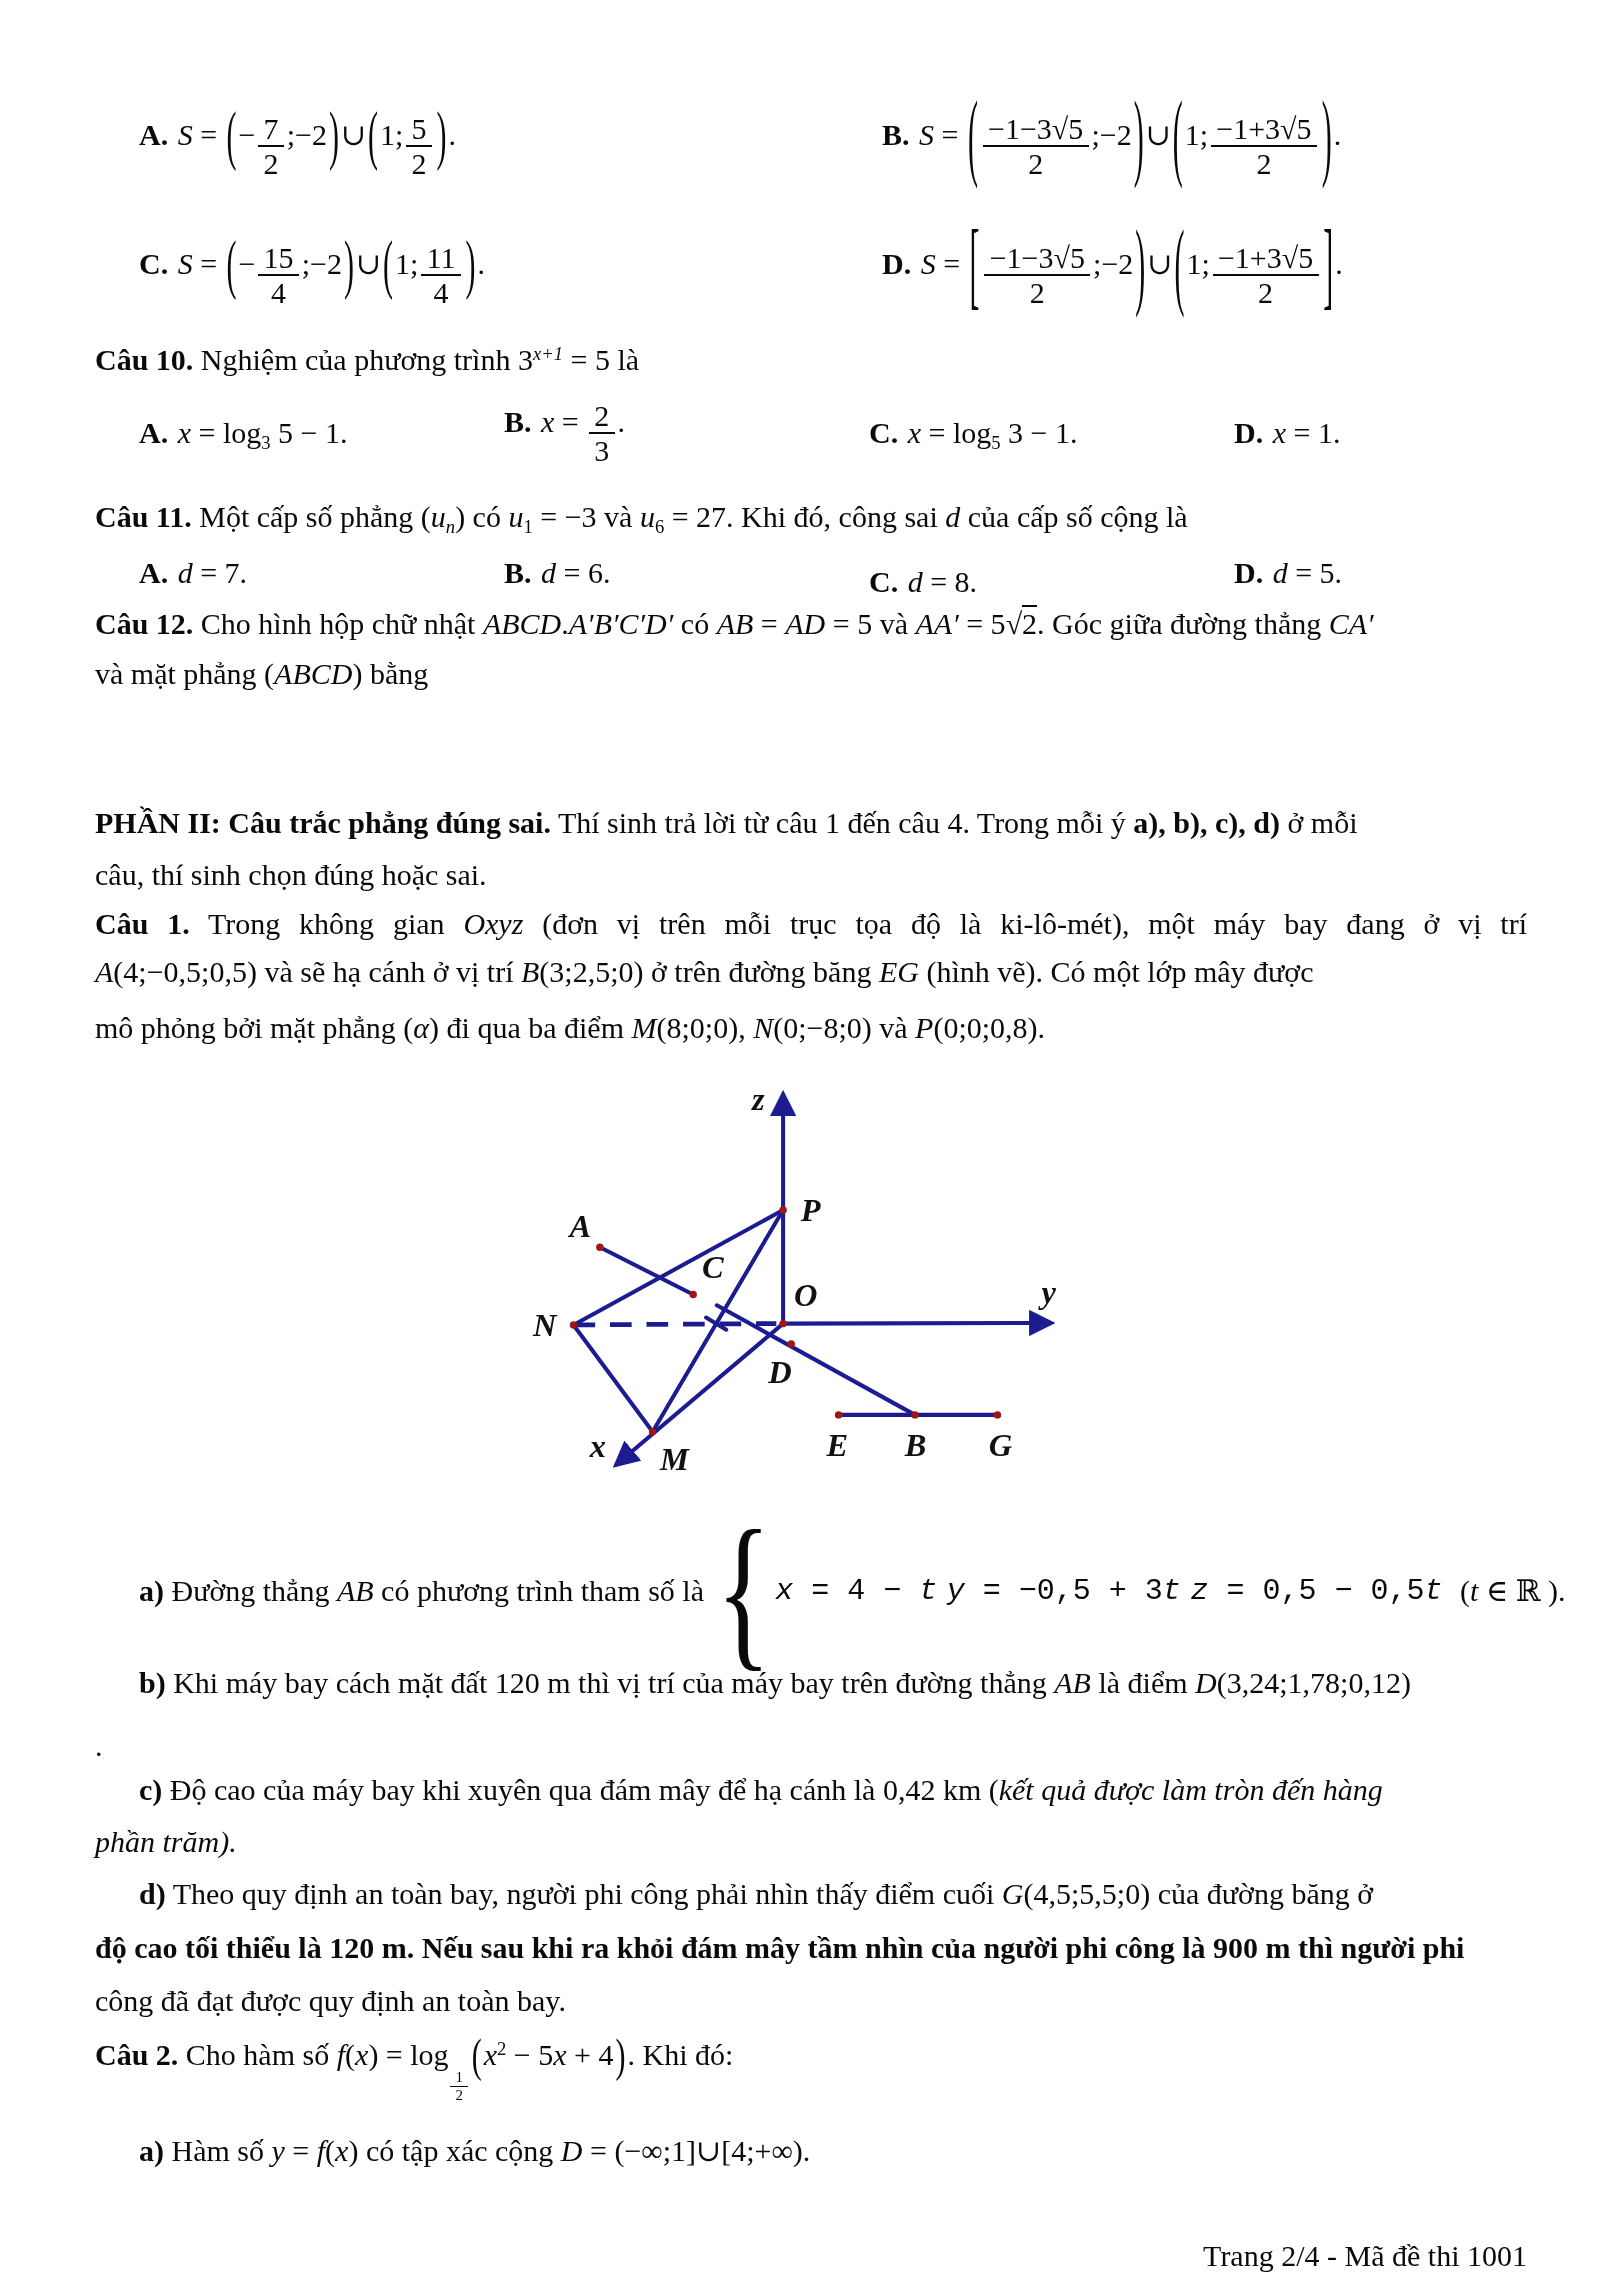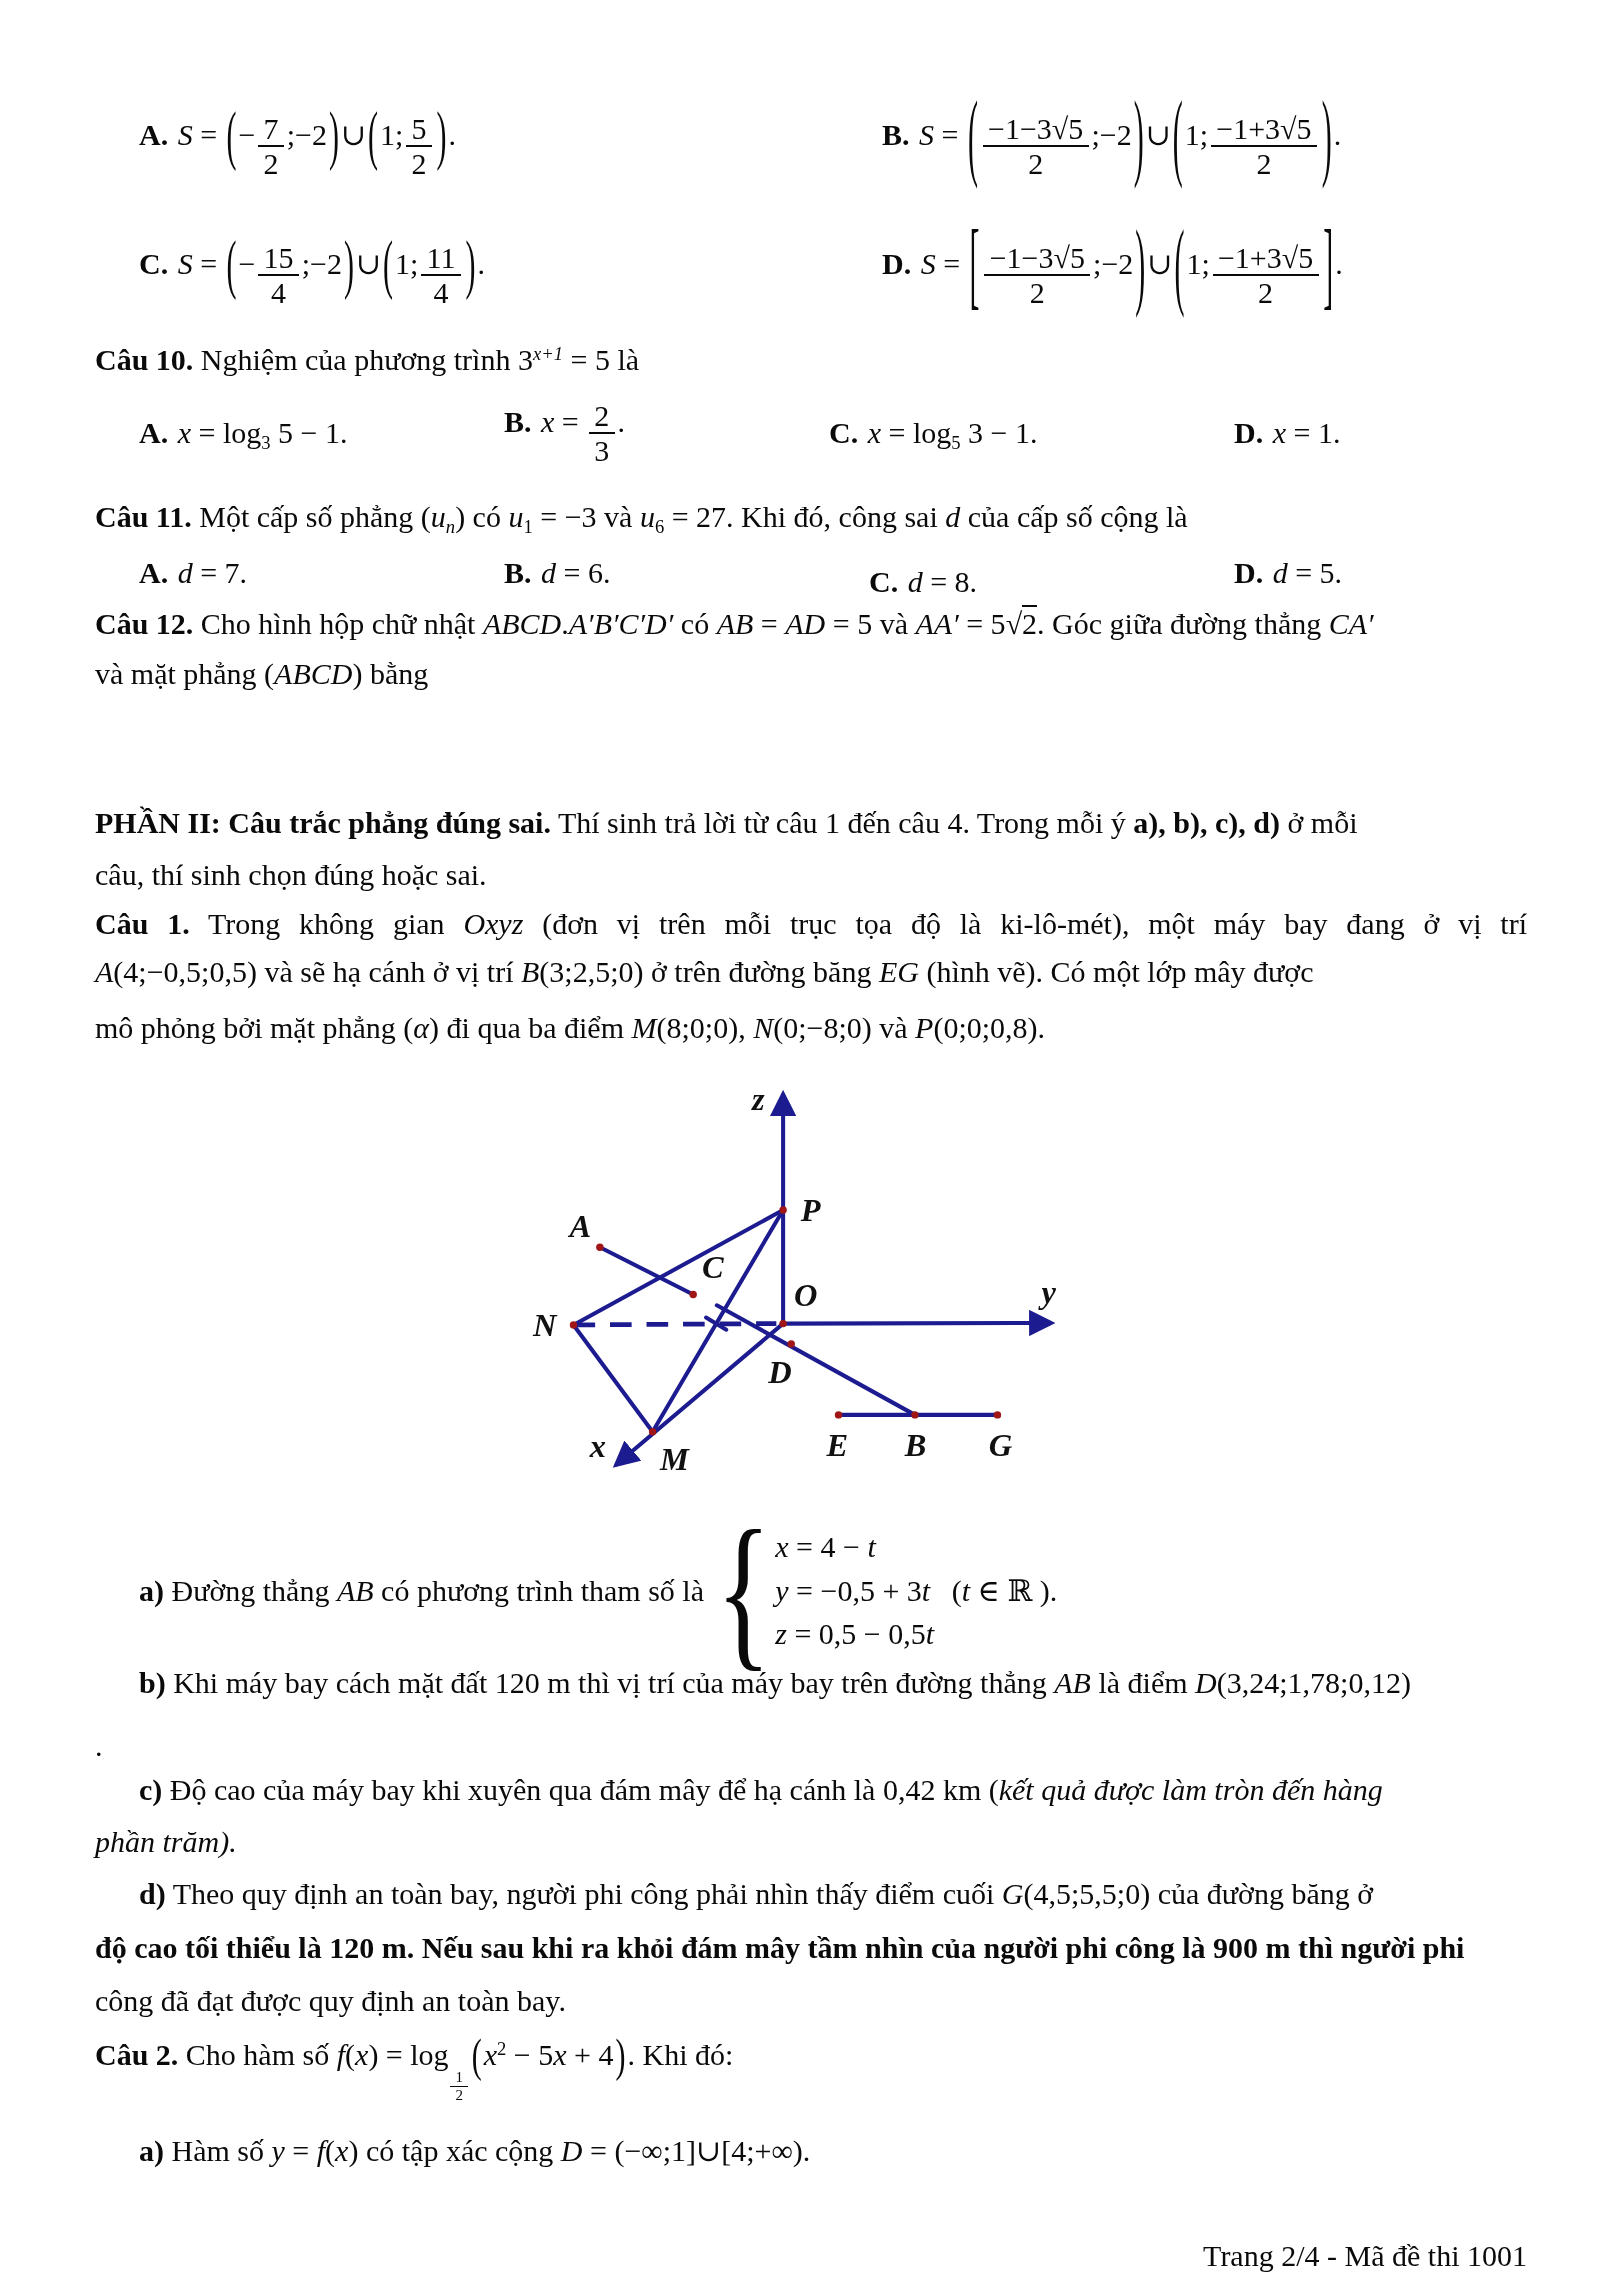--- a/index.html
+++ b/index.html
@@ -29,21 +29,21 @@
   .fd{border-top:2px solid #0a0a0a;}
   .sfrac{font-size:0.5em;vertical-align:-2.3em;margin:0 1.4px;}
   .sfrac .fd{border-top:1.4px solid #0a0a0a;}
   .bp{display:inline-block;transform:scaleY(2.15);margin:0 2px;font-weight:300;}
   .bp.xl{transform:scaleY(3.25);}
   .bp.md{transform:scaleY(1.55);}
   .sq{white-space:nowrap;}
   .ov{border-top:2px solid #0a0a0a;}
   .sysrow{position:absolute;display:flex;align-items:center;}
   .brace{font-size:115px;transform:scaleY(1.5);display:inline-block;line-height:1;font-weight:300;margin:0 4px 0 12px;}
-  .syscol{display:inline-flex;flex-direction:column;gap:9.5px;text-align:left;}
+  .syscol{display:inline-flex;flex-direction:row;gap:9.5px;text-align:left;font-family:Liberation Mono, monospace;}
   .syspost{margin-left:17.6px;}
   .footer{position:absolute;left:95px;right:95px;text-align:right;line-height:43px;}
   svg .axis,svg .seg{stroke:var(--dline);stroke-width:6;fill:none;stroke-linecap:round;}
   svg .dash{stroke:var(--dline);stroke-width:7;fill:none;stroke-dasharray:32 22;}
   svg .arrowhead{fill:var(--dline);}
   svg .pt{fill:var(--dot);}
   svg text{font-family:"Liberation Serif","DejaVu Serif",serif;font-size:48px;font-weight:bold;font-style:italic;fill:var(--dlabel);}
 </style>
 </head>
 <body>
@@ -56,21 +56,21 @@
   </div>
   <div class="optrow" style="top:183px;height:183px;">
     <span class="opt" style="left:44px;"><b class="olb">C.</b><span class="m"><span class="mi">S</span><span> = </span><span class="bp">(</span><span>−</span><span class="frac"><span class="fn">15</span><span class="fd">4</span></span><span>;−2</span><span class="bp">)</span><span>∪</span><span class="bp">(</span><span>1;</span><span class="frac"><span class="fn">11</span><span class="fd">4</span></span><span class="bp">)</span><span>.</span></span></span>
     <span class="opt" style="left:787px;"><b class="olb">D.</b><span class="m"><span class="mi">S</span><span> = </span><span class="bp xl">[</span><span class="frac"><span class="fn">−1−3√5</span><span class="fd">2</span></span><span>;−2</span><span class="bp xl">)</span><span>∪</span><span class="bp xl">(</span><span>1;</span><span class="frac"><span class="fn">−1+3√5</span><span class="fd">2</span></span><span class="bp xl">]</span><span>.</span></span></span>
   </div>
 
   <div class="ln" style="top:338px;"><b>Câu 10.</b><span class="m"><span> Nghiệm của phương trình 3</span><sup class="mi">x+1</sup><span> = 5 là</span></span></div>
   <div class="optrow" style="top:382px;height:101px;">
     <span class="opt" style="left:44px;"><b class="olb">A.</b><span class="m"><span class="mi">x</span><span> = log</span><sub>3</sub><span> 5 − 1.</span></span></span>
     <span class="opt" style="left:409px;"><b class="olb">B.</b><span class="m"><span class="mi">x</span><span> = </span><span class="frac"><span class="fn">2</span><span class="fd">3</span></span><span>.</span></span></span>
-    <span class="opt" style="left:734px;"><b class="olb">C.</b><span class="m"><span class="mi">x</span><span> = log</span><sub>5</sub><span> 3 − 1.</span></span></span>
+    <span class="opt" style="left:774px;"><b class="olb">C.</b><span class="m"><span class="mi">x</span><span> = log</span><sub>5</sub><span> 3 − 1.</span></span></span>
     <span class="opt" style="left:1139px;"><b class="olb">D.</b><span class="m"><span class="mi">x</span><span> = 1.</span></span></span>
   </div>
 
   <div class="ln" style="top:495px;"><b>Câu 11.</b><span class="m"><span> Một cấp số phẳng (</span><span class="mi">u</span><sub class="mi">n</sub><span>) có </span><span class="mi">u</span><sub>1</sub><span> = −3 và </span><span class="mi">u</span><sub>6</sub><span> = 27. Khi đó, công sai </span><span class="mi">d</span><span> của cấp số cộng là</span></span></div>
   <div class="optrow" style="top:544px;height:57px;">
     <span class="opt" style="left:44px;"><b class="olb">A.</b><span class="m"><span class="mi">d</span><span> = 7.</span></span></span>
     <span class="opt" style="left:409px;"><b class="olb">B.</b><span class="m"><span class="mi">d</span><span> = 6.</span></span></span>
     <span class="opt" style="left:774px;margin-top:9px;"><b class="olb">C.</b><span class="m"><span class="mi">d</span><span> = 8.</span></span></span>
     <span class="opt" style="left:1139px;"><b class="olb">D.</b><span class="m"><span class="mi">d</span><span> = 5.</span></span></span>
   </div>

